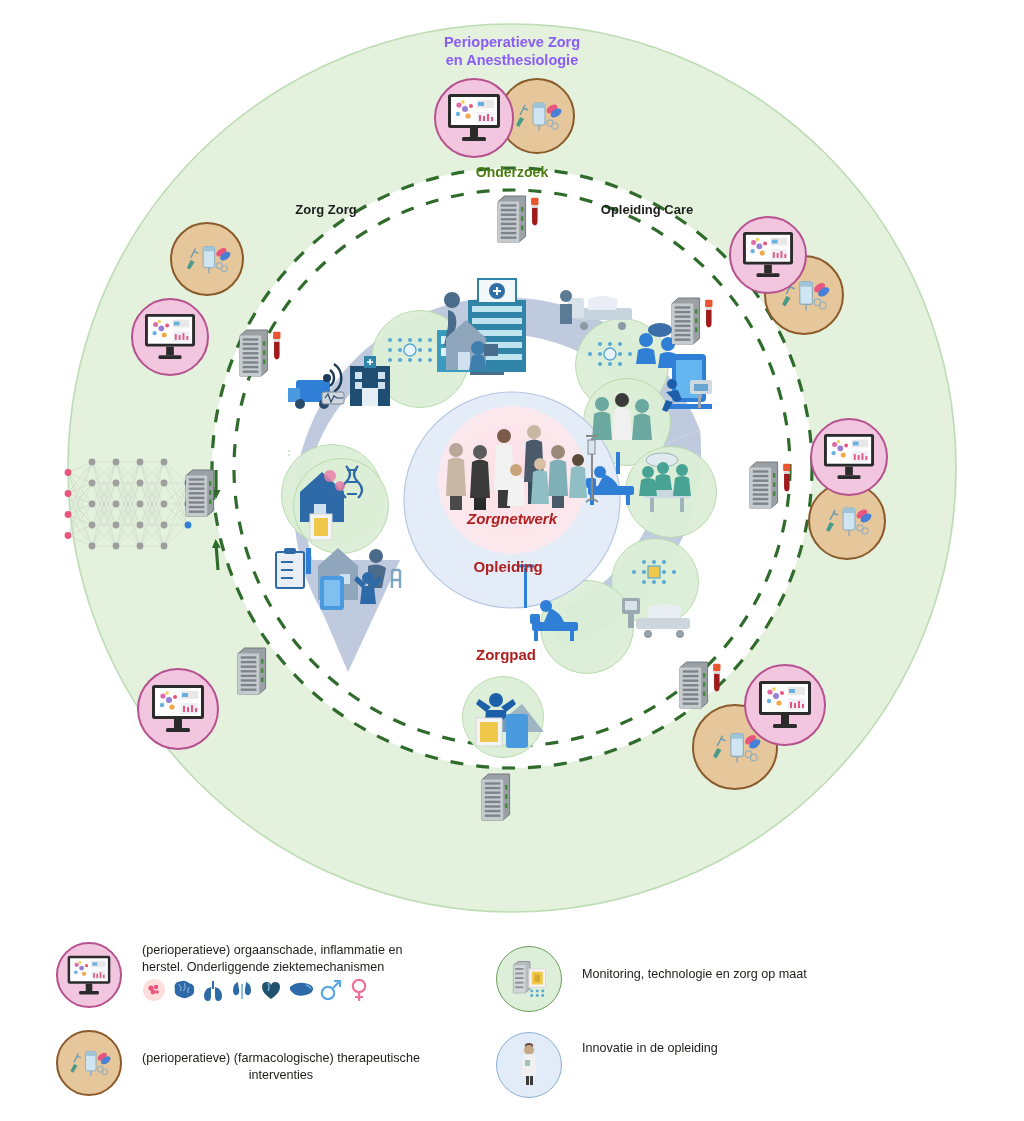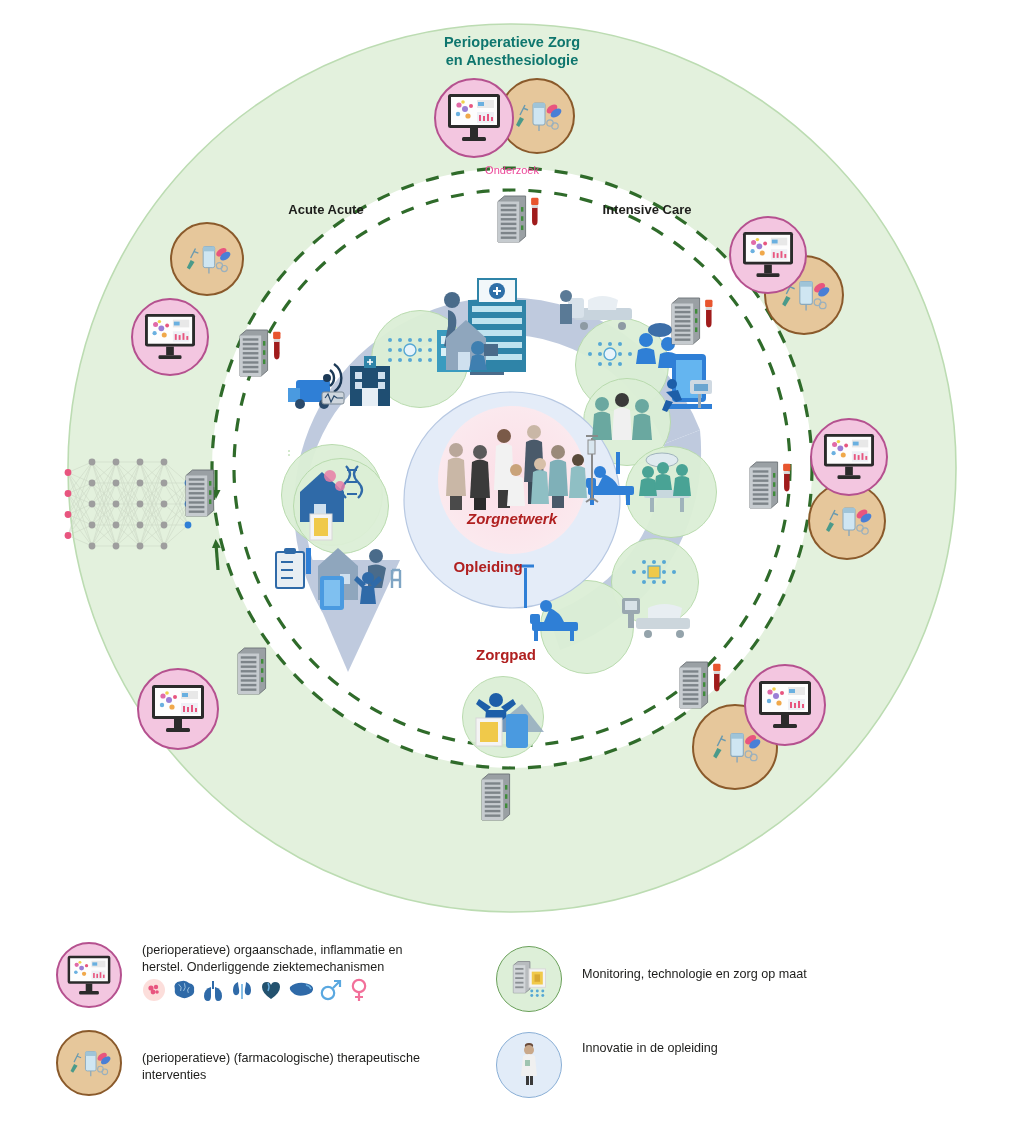--- a/index.html
+++ b/index.html
@@ -5,23 +5,23 @@
   html,body{margin:0;padding:0;background:#ffffff;}
   body{width:1024px;height:1121px;position:relative;overflow:hidden;
        font-family:"Liberation Sans","DejaVu Sans",sans-serif;}
 
   
   #canvas{position:absolute;left:0;top:0;width:1024px;height:1121px;}
   svg.layer{position:absolute;left:0;top:0;width:1024px;height:1121px;overflow:visible;}
 
   
   .lbl{position:absolute;white-space:pre;text-align:center;}
-  .lbl-title{font-size:14.5px;font-weight:bold;color:#0f766e;line-height:1.22;}
+  .lbl-title{font-size:14.5px;font-weight:bold;color:#8b5cf6;line-height:1.22;}
   .lbl-section{font-size:13px;font-weight:bold;color:#1d1d1b;}
-  .lbl-red{font-size:11px;font-weight:normal;color:#ec4899;}
+  .lbl-red{font-size:14px;font-weight:bold;color:#4d7c0f;}
   .lbl-red-lg{font-size:15px;font-weight:bold;color:#b02020;}
 
   
   .badge{position:absolute;border-radius:50%;box-sizing:border-box;
          display:flex;align-items:center;justify-content:center;}
   .badge.pink{background:#f3c6e0;border:2px solid #b5518f;}
   .badge.tan{background:#e6c79b;border:2px solid #8a5a2b;}
 
   
   .blob{position:absolute;border-radius:50%;background:#dcefd6;
@@ -976,27 +976,27 @@
       <rect x="24" y="36" width="8" height="9" fill="#2b2b2b"></rect>
       <rect x="16" y="45" width="24" height="4" rx="1.5" fill="#2b2b2b"></rect>
     </svg>
   </div>
 
   <div class="lbl lbl-title" style="left:362px;top:34px;width:300px;">Perioperatieve Zorg
 en Anesthesiologie</div>
 
   <div class="lbl lbl-red" style="left:412px;top:164px;width:200px;">Onderzoek</div>
 
-  <div class="lbl lbl-section" style="left:236px;top:202px;width:180px;">Acute Acute</div>
-
-  <div class="lbl lbl-section" style="left:552px;top:202px;width:190px;">Intensive Care</div>
+  <div class="lbl lbl-section" style="left:236px;top:202px;width:180px;">Zorg Zorg</div>
+
+  <div class="lbl lbl-section" style="left:552px;top:202px;width:190px;">Opleiding Care</div>
 
   <div class="lbl lbl-red-lg" style="left:412px;top:510px;width:200px;font-style:italic;">Zorgnetwerk</div>
 
-  <div class="lbl lbl-red-lg" style="left:388px;top:558px;width:200px;">Opleiding</div>
+  <div class="lbl lbl-red-lg" style="left:408px;top:558px;width:200px;">Opleiding</div>
 
   <div class="lbl lbl-red-lg" style="left:406px;top:646px;width:200px;">Zorgpad</div>
 </div>
 
 <div id="legend">
 
   <div class="lg-item" style="left:47px;top:12px;width:430px;">
     <div class="lg-circ" style="background:#f3c6e0;border:2px solid #b5518f;">
       <svg width="46" height="43" viewBox="0 0 56 52">
         <rect x="2" y="2" width="52" height="34" rx="2.5" fill="#2b2b2b"></rect>
@@ -1060,21 +1060,21 @@
           <path d="M14,10 L21,3 M15,3 h6 v6" stroke="#5aa8e0" stroke-width="2.2" fill="none"></path>
         </svg>
         <svg width="22" height="24" viewBox="0 0 22 24">
           <circle cx="11" cy="8" r="6.2" fill="none" stroke="#f2709a" stroke-width="2.2"></circle>
           <path d="M11,14 v9 M7,19 h8" stroke="#f2709a" stroke-width="2.2" fill="none"></path>
         </svg>
       </div>
     </div>
   </div>
 
-  <div class="lg-item" style="left:47px;top:100px;width:430px;">
+  <div class="lg-item" style="left:47px;top:100px;width:430px;text-align:center;">
     <div class="lg-circ" style="background:#e6c79b;border:2px solid #8a5a2b;">
       <svg width="44" height="44" viewBox="0 0 50 50">
         <rect x="21" y="12" width="12" height="22" rx="2" fill="#cfe6f2" stroke="#8aa8bb" stroke-width="1"></rect>
         <rect x="21" y="12" width="12" height="5" fill="#9fc4d8"></rect>
         <path d="M27,34 v6" stroke="#8aa8bb" stroke-width="1.4"></path>
         <g stroke="#6a9aaf" stroke-width="1.4" fill="none">
             <path d="M13,14 l-5,10 M11,17 l5,2"></path>
           </g>
         <path d="M8,26 l-4,8 l3,2 l5,-8z" fill="#4a9a8a"></path>
         <ellipse cx="40" cy="18" rx="6" ry="3.6" transform="rotate(-35 40 18)" fill="#e8557f"></ellipse>

